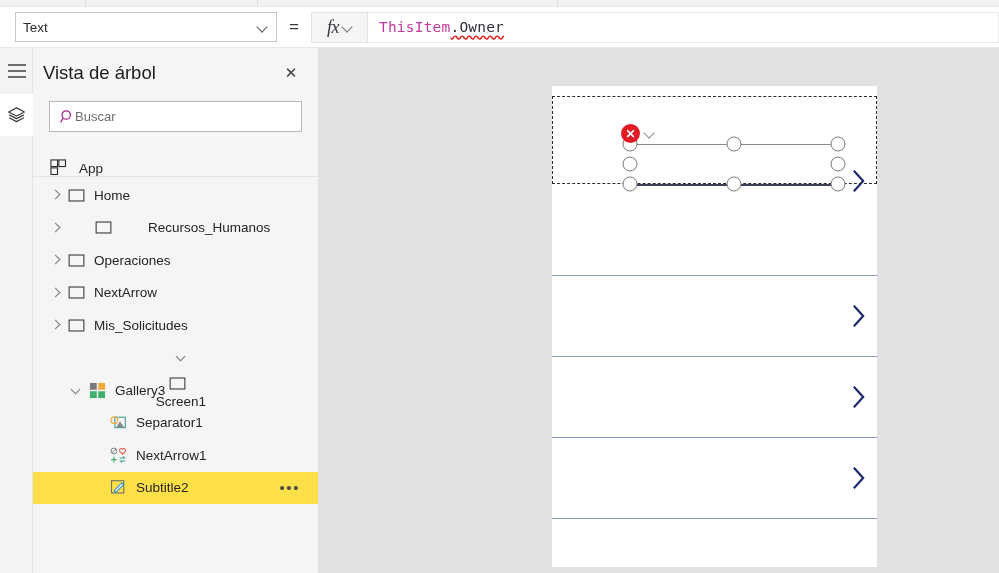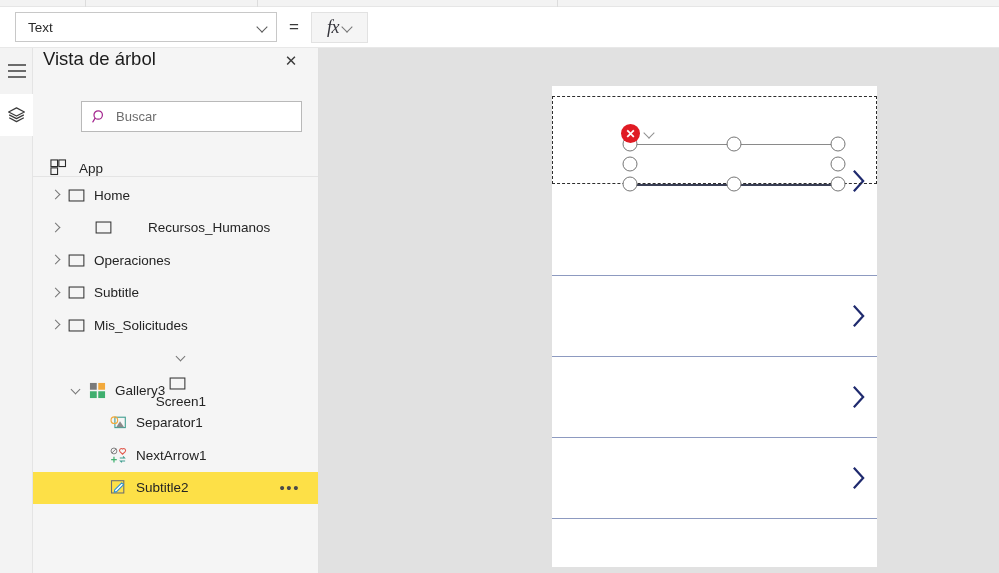--- a/index.html
+++ b/index.html
@@ -23,21 +23,21 @@
   
   #formula-bar {
     position: absolute; left: 0; top: 7px; width: 999px; height: 41px;
     background: #ffffff; border-bottom: 1px solid #e8e8e8;
     display: flex; align-items: center;
   }
   #prop-select {
     margin-left: 15px; width: 262px; height: 30px;
     border: 1px solid #c8c8c8; background: #ffffff;
     display: flex; align-items: center; justify-content: space-between;
-    padding: 0 9px 0 12px; cursor: pointer;
+    padding: 0 9px 0 7px; cursor: pointer;
   }
   #prop-select .lbl { font-size: 13.5px; color: #2b2b2b; }
   .chev-dn {
     width: 10px; height: 10px; position: relative; flex: none;
   }
   .chev-dn::before {
     content: ""; position: absolute; left: 1px; top: 1px;
     width: 7px; height: 7px;
     border-right: 1.3px solid #5a5a5a; border-bottom: 1.3px solid #5a5a5a;
     transform: rotate(45deg);
@@ -86,34 +86,33 @@
     background: #ffffff; display: flex; align-items: center;
     justify-content: center; cursor: pointer;
   }
 
   
   #treeview {
     position: absolute; left: 33px; top: 48px; width: 286px; height: 525px;
     background: #f5f5f5; border-right: 1px solid #e0e0e0;
   }
   #tv-header {
-    height: 49px; display: flex; align-items: flex-start;
+    height: 49px; display: flex; align-items: center;
     justify-content: space-between; padding: 0 14px 0 10px; background: #f5f5f5;
   }
   #tv-title { font-size: 18.5px; color: #1c1c1c; font-weight: 400; }
   #tv-close {
     width: 26px; height: 26px; display: flex; align-items: center;
     justify-content: center; cursor: pointer; font-size: 15px; color: #3a3a3a;
   }
   #search-wrap { padding: 4px 16px 0 16px; }
   #search-box {
     height: 31px; background: #ffffff; border: 1px solid #b9b9b9;
-    display: flex; align-items: center; padding-left: 10px; gap: 9px;
+    display: flex; align-items: center; padding-left: 10px; 
     cursor: text;
-    margin-left: 32px;
   }
   #search-placeholder { font-size: 13px; color: #6d6d6d; }
   #app-row {
     height: 40px; margin: 5px 0 0 0; padding-left: 17px;
     display: flex; align-items: flex-end; gap: 12px;
     border-bottom: 1px solid #e4e4e4; cursor: pointer;
   }
   #app-row .lbl { font-size: 13.5px; color: #242424; }
 
   .tree-list { padding-top: 2px; }
@@ -218,20 +217,24 @@
     <span class="chev-dn"></span>
   </div>
 
   <div id="equals">=</div>
 
   <div id="fx-btn">
     <span class="fx">fx</span>
     <span class="chev-dn"></span>
   </div>
 
+  <div id="formula-input">
+    <span class="tok-ident">ThisItem</span>
+      <span class="tok-member">.Owner</span>
+  </div>
 </div>
 
 <div id="rail">
   <div id="hamburger">
     <span></span>
     <span></span>
     <span></span>
   </div>
   <div id="rail-layers">
     <svg width="19" height="19" viewBox="0 0 20 20">
@@ -304,21 +307,21 @@
       </div>
       <div class="tree-item" style="padding-left: 11px;">
         <span class="tw-exp">
           <span class="chev-r"></span>
         </span>
         <span class="tree-icon">
           <svg width="17" height="17" viewBox="0 0 18 18">
             <rect x="1.2" y="3.2" width="15.6" height="11.6" fill="none" stroke="#3a3a3a" stroke-width="1.15"></rect>
           </svg>
         </span>
-        <span class="tree-label">Subtitle</span>
+        <span class="tree-label">NextArrow</span>
       </div>
       <div class="tree-item" style="padding-left: 11px;">
         <span class="tw-exp">
           <span class="chev-r"></span>
         </span>
         <span class="tree-icon">
           <svg width="17" height="17" viewBox="0 0 18 18">
             <rect x="1.2" y="3.2" width="15.6" height="11.6" fill="none" stroke="#3a3a3a" stroke-width="1.15"></rect>
           </svg>
         </span>

